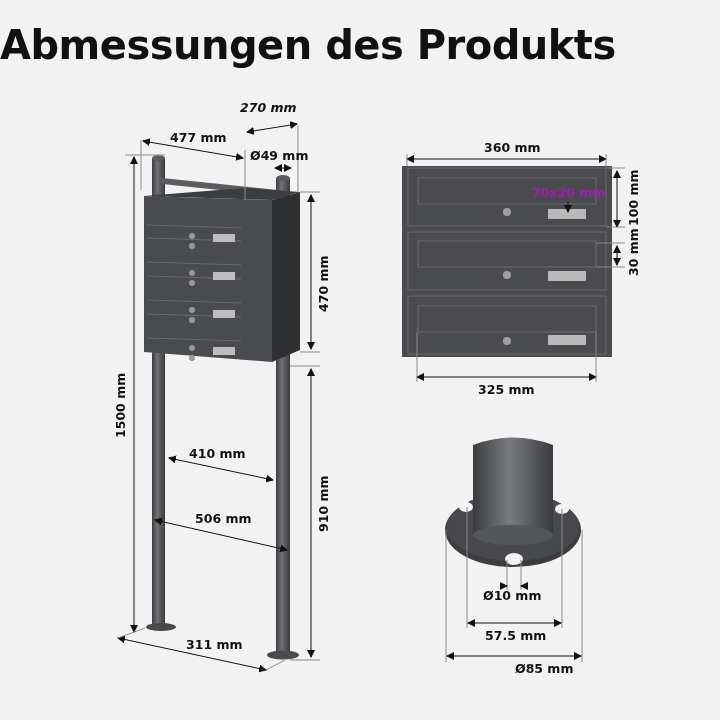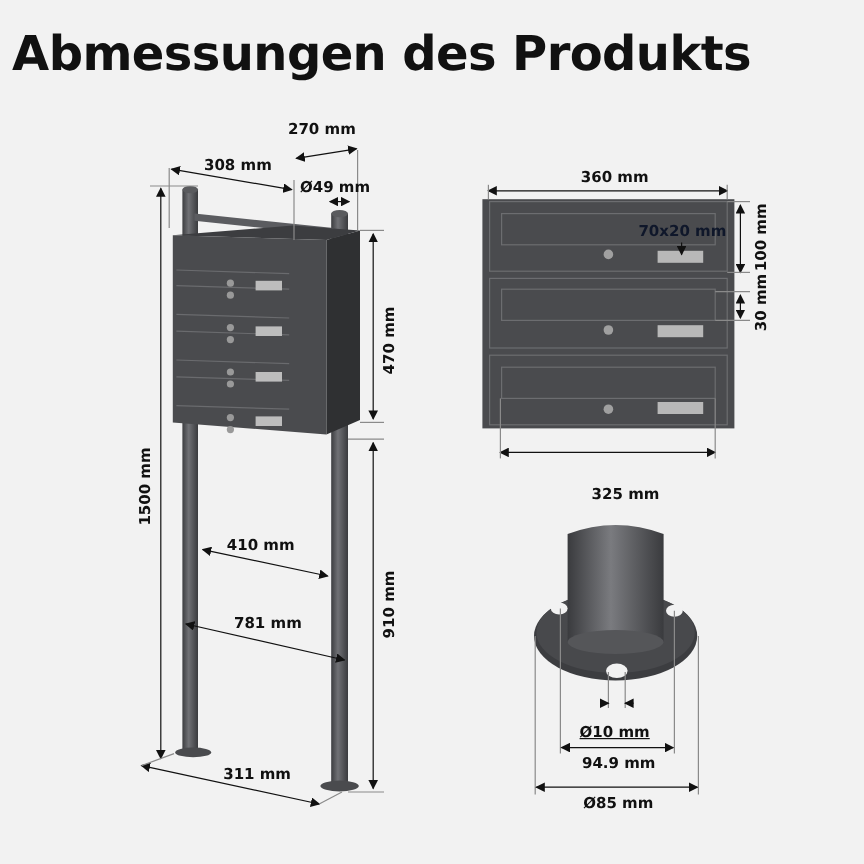--- a/index.html
+++ b/index.html
@@ -4,21 +4,21 @@
 <style>
   html, body { margin: 0; padding: 0; }
   body {
     width: 720px; height: 720px; overflow: hidden;
     background: #f2f2f2;
     font-family: "Liberation Sans", sans-serif;
     position: relative;
   }
   .title {
     position: absolute; left: 0; top: 22px; width: 636px;
-    text-align: center; font-size: 40px; font-weight: bold;
+    font-size: 40px; font-weight: bold;
     color: #111; letter-spacing: -0.5px;
     font-family: "DejaVu Sans", sans-serif;
   }
   svg.canvas { position: absolute; left: 0; top: 0; }
   .lbl {
     position: absolute; font-size: 12.5px; font-weight: bold; color: #111;
     font-family: "DejaVu Sans", sans-serif; white-space: nowrap;
   }
   .vert { transform-origin: left top; transform: rotate(-90deg); }
 </style>
@@ -175,31 +175,31 @@
     </g>
     <g stroke="#111" stroke-width="1" fill="none">
       <line x1="500" y1="586" x2="507" y2="586" marker-end="url(#ah)"></line>
       <line x1="528" y1="586" x2="521" y2="586" marker-end="url(#ah)"></line>
       <line x1="468" y1="623" x2="561" y2="623" marker-start="url(#ah)" marker-end="url(#ah)"></line>
       <line x1="447" y1="656" x2="581" y2="656" marker-start="url(#ah)" marker-end="url(#ah)"></line>
     </g>
   </g>
 </svg>
 
-<div class="lbl" style="left:240px;top:100px;">270 mm</div>
-<div class="lbl" style="left:170px;top:130px;">308 mm</div>
+<div class="lbl" style="left:240px;top:100px;font-style:italic;">270 mm</div>
+<div class="lbl" style="left:170px;top:130px;">477 mm</div>
 <div class="lbl" style="left:250px;top:148px;">Ø49 mm</div>
 <div class="lbl vert" style="left:316px;top:312px;">470 mm</div>
 <div class="lbl vert" style="left:113px;top:438px;">1500 mm</div>
 <div class="lbl" style="left:189px;top:446px;text-align:center;">410 mm</div>
-<div class="lbl" style="left:195px;top:511px;">781 mm</div>
+<div class="lbl" style="left:195px;top:511px;">506 mm</div>
 <div class="lbl vert" style="left:316px;top:532px;">910 mm</div>
 <div class="lbl" style="left:186px;top:637px;">311 mm</div>
 
 <div class="lbl" style="left:484px;top:140px;text-align:center;">360 mm</div>
-<div class="lbl" style="left:532px;top:185px;color:#0f172a;">70x20 mm</div>
+<div class="lbl" style="left:532px;top:185px;color:#a21caf;">70x20 mm</div>
 <div class="lbl vert" style="left:626px;top:226px;">100 mm</div>
 <div class="lbl vert" style="left:626px;top:276px;">30 mm</div>
-<div class="lbl" style="left:493px;top:382px;margin-top:22px;">325 mm</div>
-
-<div class="lbl" style="left:483px;top:602px;text-decoration:underline;">Ø10 mm</div>
-<div class="lbl" style="left:485px;top:628px;">94.9 mm</div>
-<div class="lbl" style="left:486px;top:661px;">Ø85 mm</div>
+<div class="lbl" style="left:478px;top:382px;">325 mm</div>
+
+<div class="lbl" style="left:483px;top:588px;">Ø10 mm</div>
+<div class="lbl" style="left:485px;top:628px;">57.5 mm</div>
+<div class="lbl" style="left:515px;top:661px;">Ø85 mm</div>
 
 </body></html>

